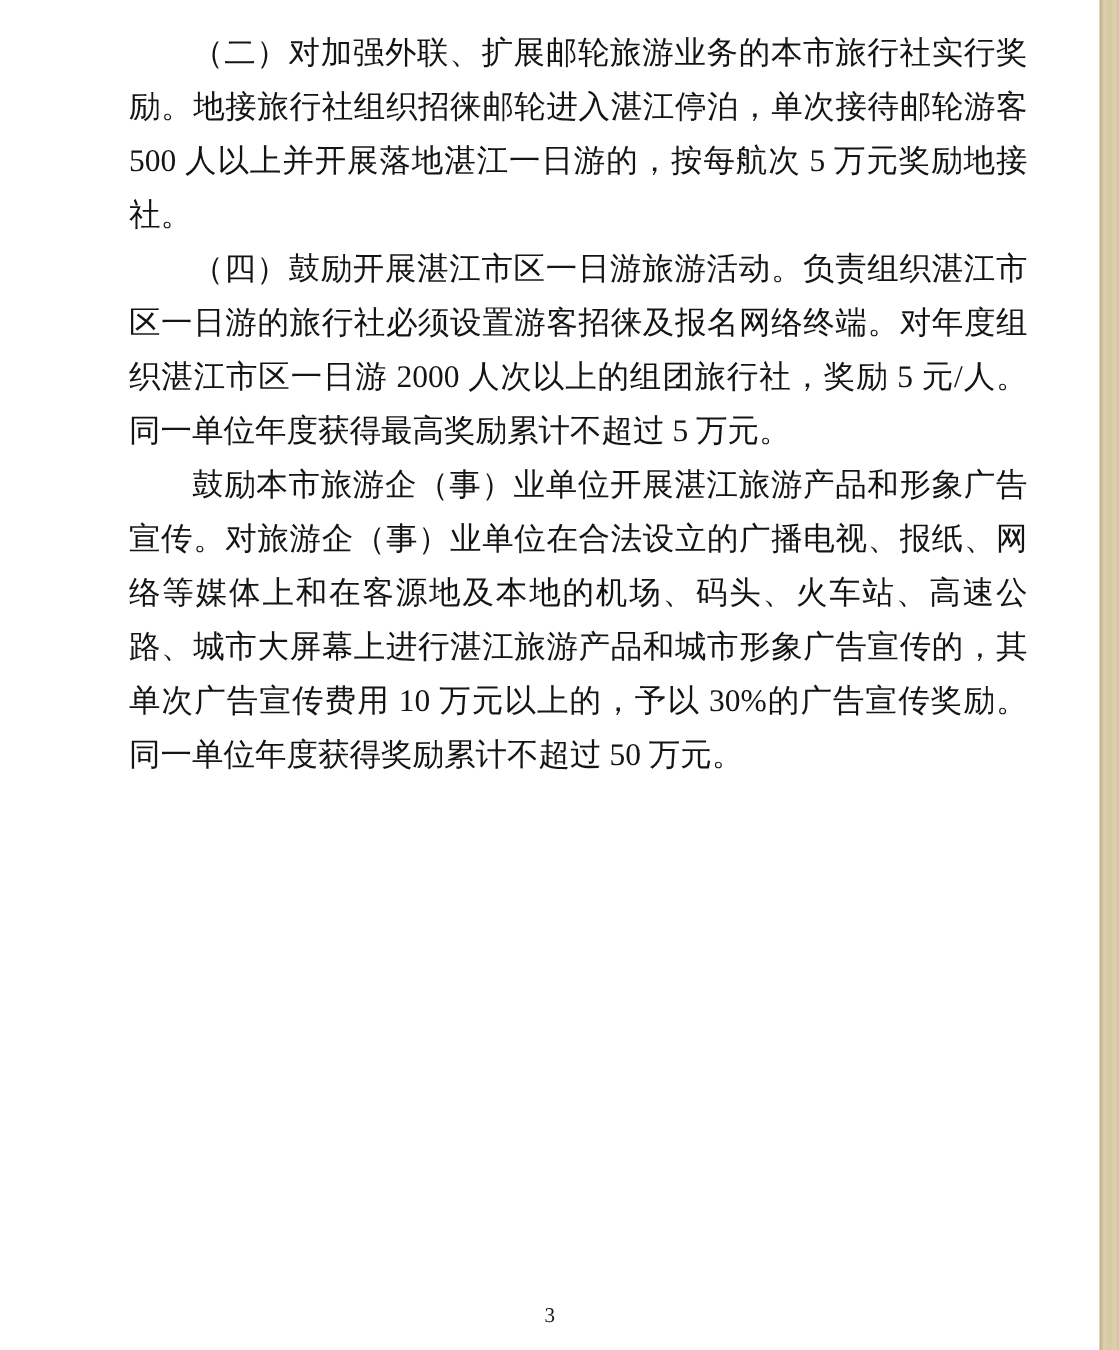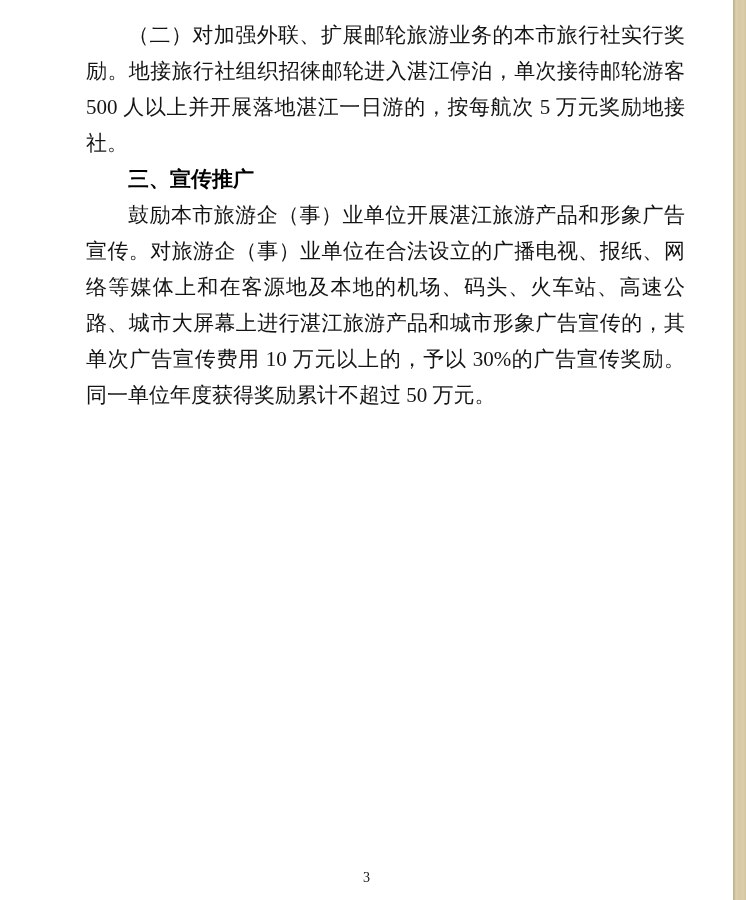--- a/index.html
+++ b/index.html
@@ -57,18 +57,18 @@
     color:var(--ink);
     font-family:"Liberation Serif","DejaVu Serif",serif;
   }
 </style>
 </head>
 <body>
 
 <div class="page">
   <div class="content">
     <p>（二）对加强外联、扩展邮轮旅游业务的本市旅行社实行奖励。地接旅行社组织招徕邮轮进入湛江停泊，单次接待邮轮游客 500 人以上并开展落地湛江一日游的，按每航次 5 万元奖励地接社。</p>
-    <h2>三、宣传推广</h2>
+    <p>（四）鼓励开展湛江市区一日游旅游活动。负责组织湛江市区一日游的旅行社必须设置游客招徕及报名网络终端。对年度组织湛江市区一日游 2000 人次以上的组团旅行社，奖励 5 元/人。同一单位年度获得最高奖励累计不超过 5 万元。</p>
     <p>鼓励本市旅游企（事）业单位开展湛江旅游产品和形象广告宣传。对旅游企（事）业单位在合法设立的广播电视、报纸、网络等媒体上和在客源地及本地的机场、码头、火车站、高速公路、城市大屏幕上进行湛江旅游产品和城市形象广告宣传的，其单次广告宣传费用 10 万元以上的，予以 30%的广告宣传奖励。同一单位年度获得奖励累计不超过 50 万元。</p>
   </div>
   <div class="page-number">3</div>
 </div>
 <div class="scan-edge"></div>
 
 </body></html>

